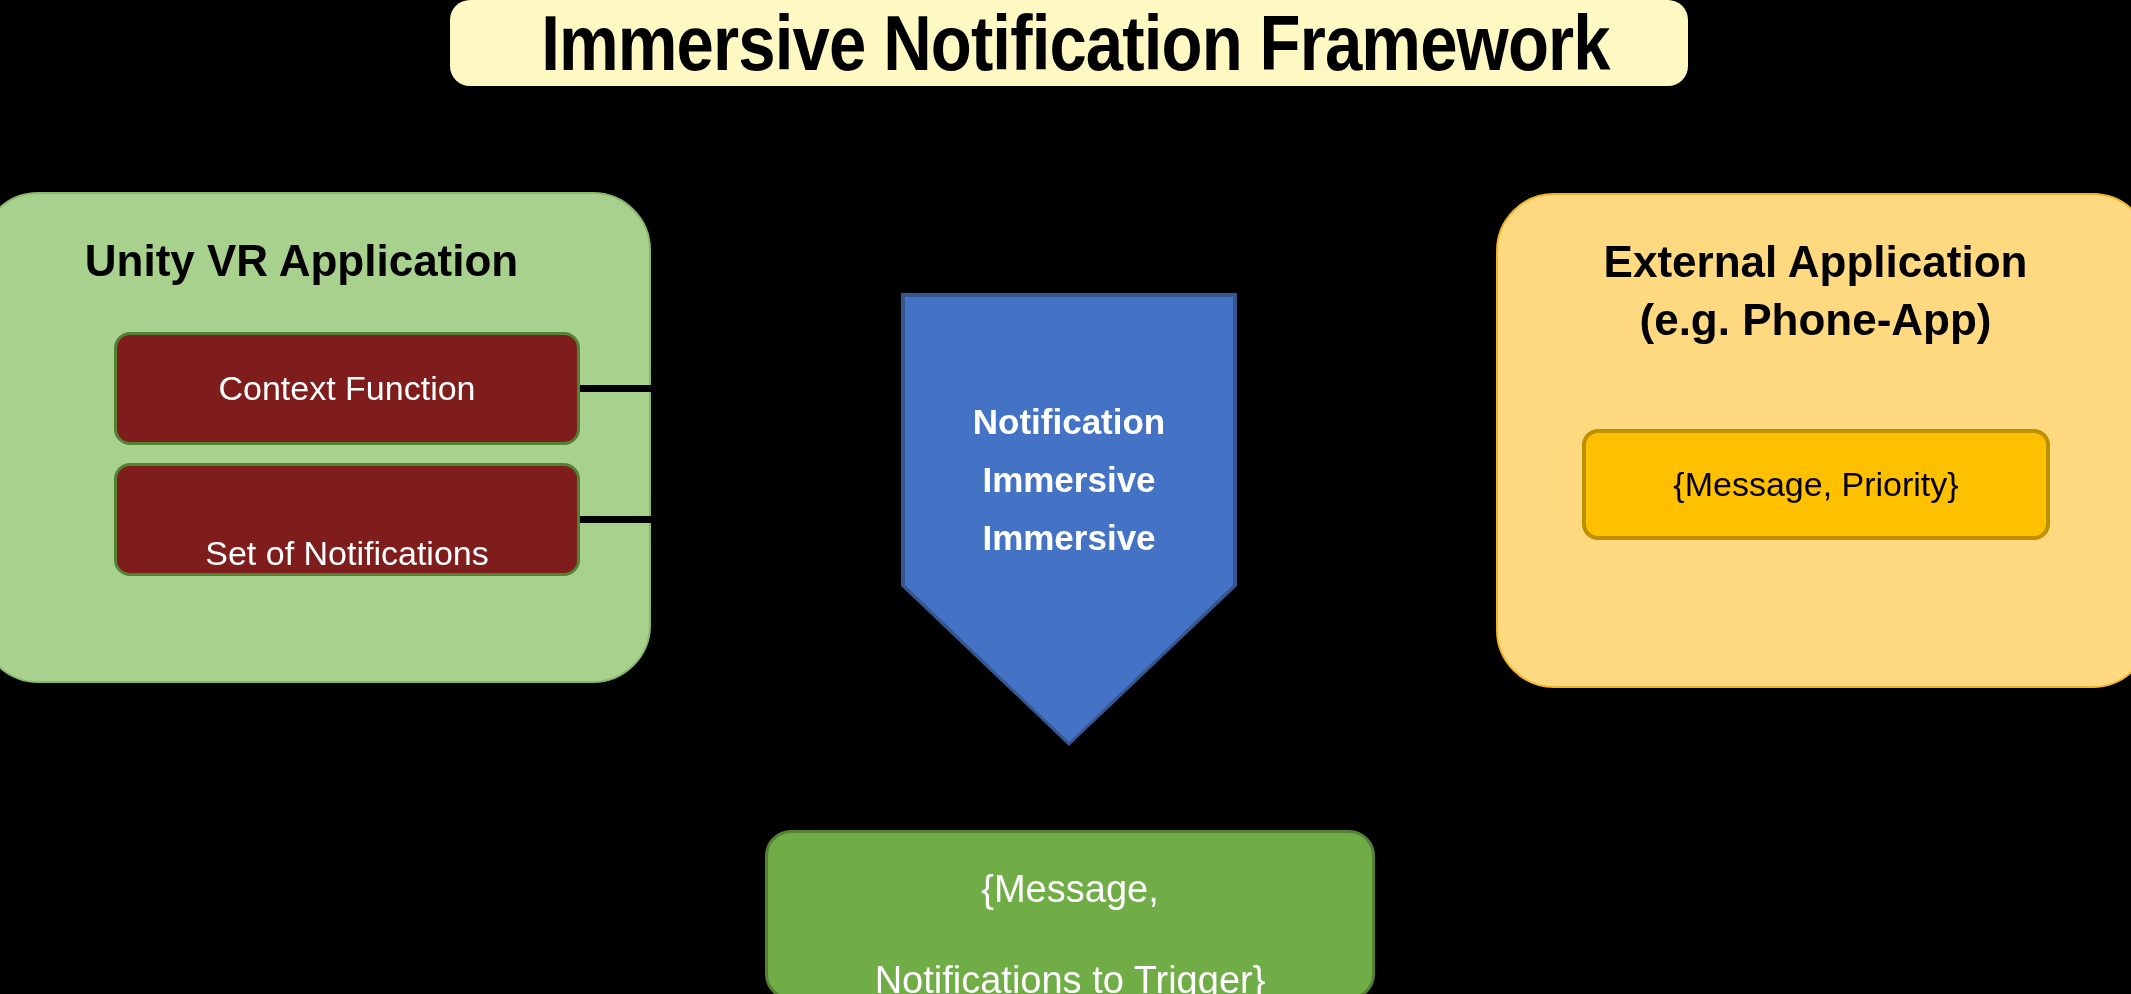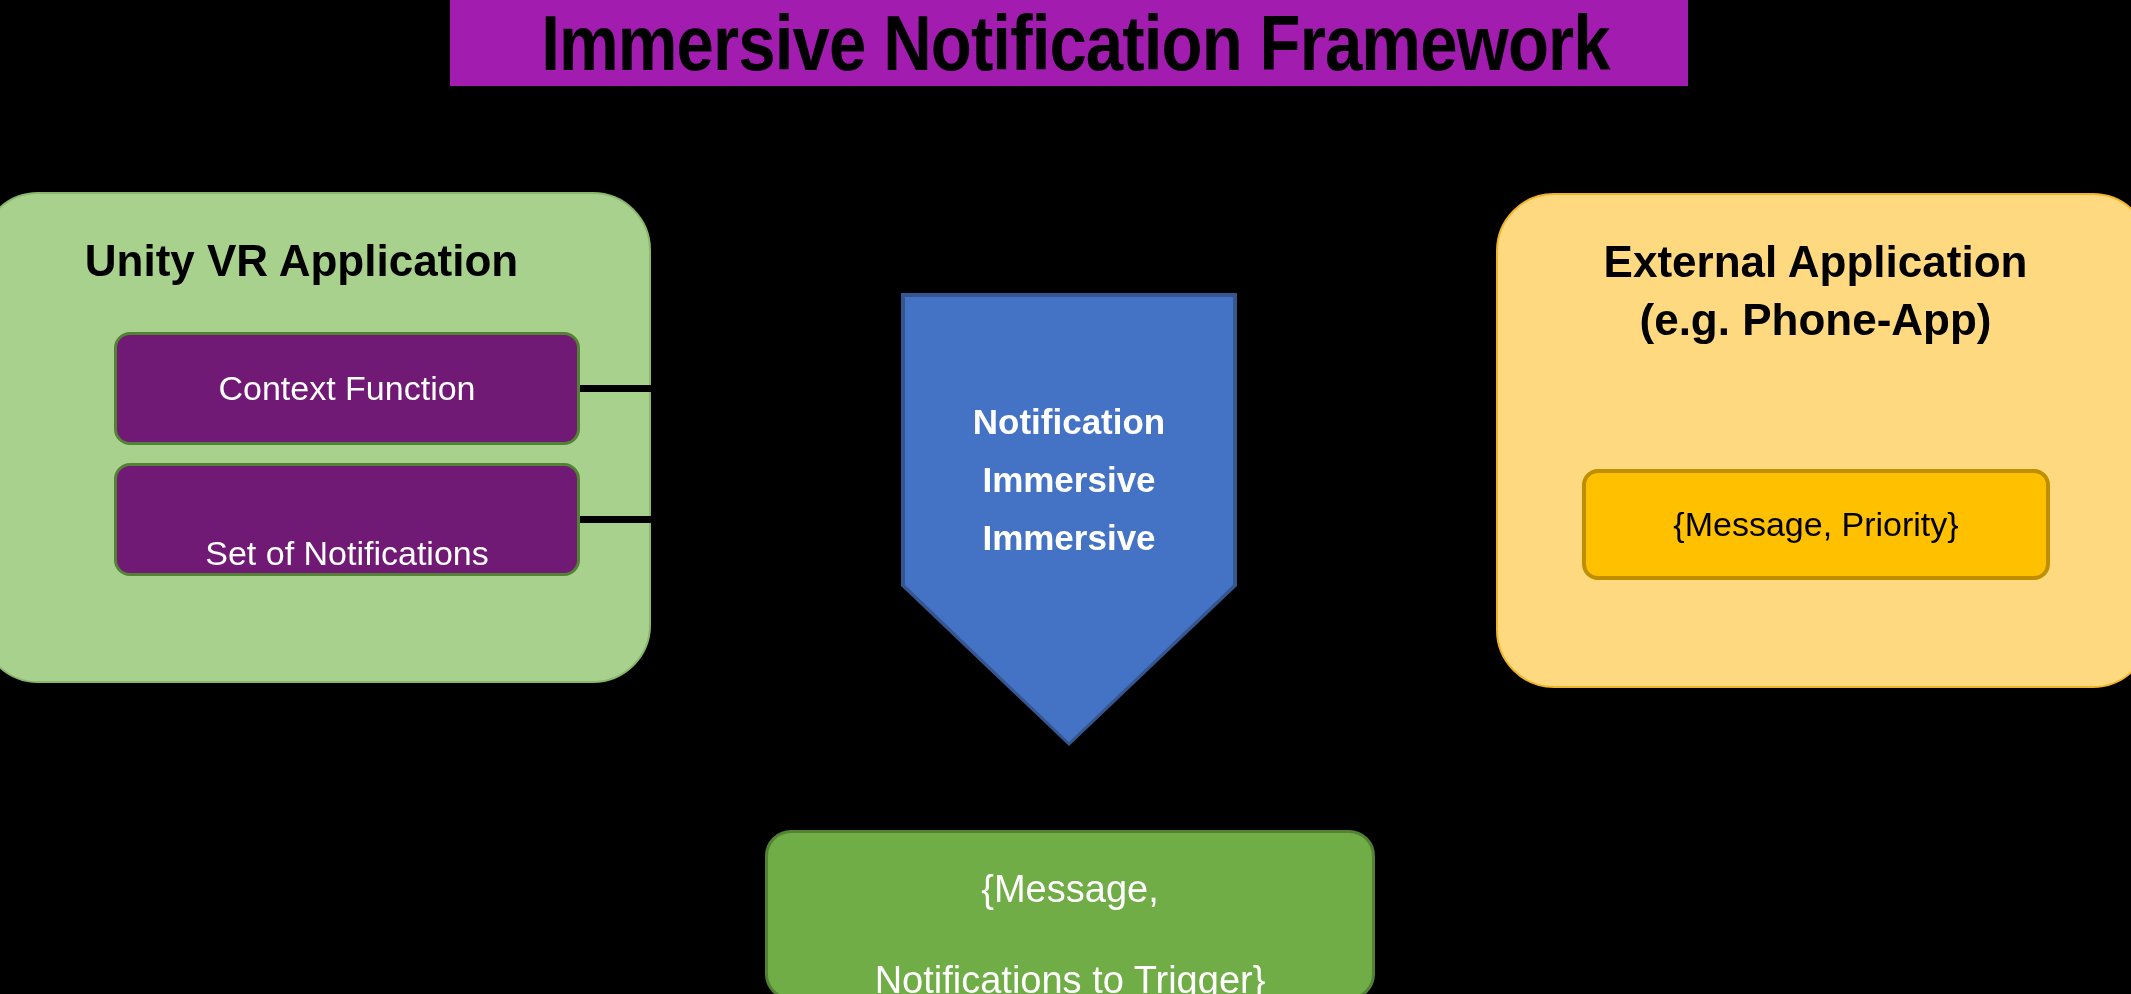--- a/index.html
+++ b/index.html
@@ -16,22 +16,23 @@
     font-family: "Liberation Sans", sans-serif;
   }
 
   
   #title-banner {
     position: absolute;
     left: 450px;
     top: 0px;
     width: 1238px;
     height: 86px;
-    background: #a21caf;
+    background: #fef9c3;
     overflow: hidden;
+    border-radius: 20px;
   }
   #title-text {
     position: absolute;
     left: -440px;
     top: 0px;
     width: 2131px;
     text-align: center;
     font-family: "Liberation Sans Narrow", "Liberation Sans", sans-serif;
     font-weight: bold;
     font-size: 78px;
@@ -66,21 +67,21 @@
     font-weight: bold;
     color: #000000;
     white-space: nowrap;
   }
 
   .unity-inner-box {
     position: absolute;
     left: 132px;
     width: 466px;
     height: 113px;
-    background: #701a75;
+    background: #7f1d1d;
     border: 3px solid #548235;
     border-radius: 16px;
     box-sizing: border-box;
     display: flex;
     align-items: center;
     justify-content: center;
     color: #ffffff;
     font-size: 34px;
     font-weight: normal;
     white-space: nowrap;
@@ -169,21 +170,20 @@
     background: #ffc000;
     border: 4px solid #bf8f00;
     border-radius: 16px;
     box-sizing: border-box;
     display: flex;
     align-items: center;
     justify-content: center;
     color: #000000;
     font-size: 34px;
     white-space: nowrap;
-    margin-top: 40px;
   }
 
   
   #output-box {
     position: absolute;
     left: 765px;
     top: 830px;
     width: 610px;
     height: 170px;
     background: #70ad47;

